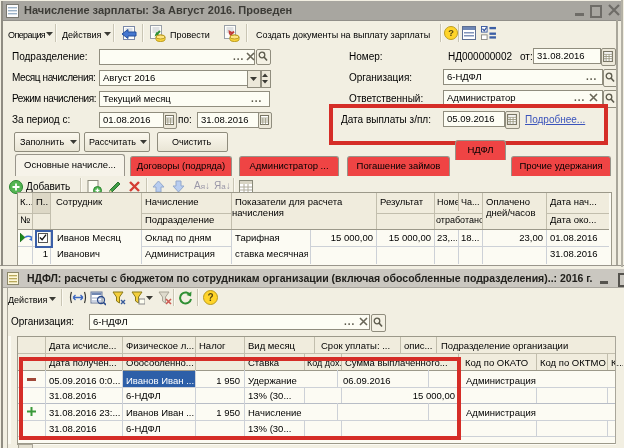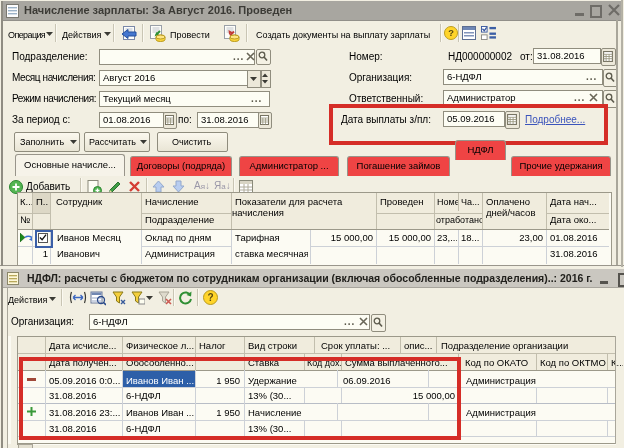--- a/index.html
+++ b/index.html
@@ -279,21 +279,21 @@
 
 <div class="ab" style="left:33px;top:193px;width:17px;height:20px;background:#ddd8c6"></div>
 
 <div class="cell" style="left:20px;top:197px;width:12px">К...</div>
 <div class="cell" style="left:36px;top:197px;width:14px">П..</div>
 <div class="cell" style="left:56px;top:197px;width:80px">Сотрудник</div>
 <div class="cell" style="left:145px;top:197px;width:85px">Начисление</div>
 <div class="cell" style="left:145px;top:215px;width:85px">Подразделение</div>
 <div class="cell" style="left:235px;top:197px;width:140px">Показатели для расчета</div>
 <div class="cell" style="left:232px;top:208px;width:113px">начисления</div>
-<div class="cell" style="left:380px;top:197px;width:55px">Проведен</div>
+<div class="cell" style="left:380px;top:197px;width:55px">Результат</div>
 <div class="cell" style="left:437px;top:197px;width:21px;font-size:9px">Номер</div>
 <div class="cell" style="left:436px;top:215px;width:46px;font-size:9px">отработано</div>
 <div class="cell" style="left:461px;top:197px;width:20px;font-size:9px">Ча...</div>
 <div class="cell" style="left:486px;top:197px;width:58px">Оплачено</div>
 <div class="cell" style="left:486px;top:208px;width:58px">дней/часов</div>
 <div class="cell" style="left:550px;top:197px;width:58px">Дата нач...</div>
 <div class="cell" style="left:550px;top:215px;width:58px">Дата око...</div>
 <div class="cell" style="left:20px;top:215px;width:20px">№</div>
 
 <div class="vl" style="left:32px;top:230px;height:34px;background:#cdd1d7"></div>
@@ -423,21 +423,21 @@
 <div class="vl" style="left:304px;top:354px;height:16px;background:#c2bead"></div>
 <div class="vl" style="left:341px;top:354px;height:16px;background:#c2bead"></div>
 <div class="vl" style="left:458px;top:354px;height:16px;background:#c2bead"></div>
 <div class="vl" style="left:536px;top:354px;height:16px;background:#c2bead"></div>
 <div class="vl" style="left:607px;top:354px;height:16px;background:#c2bead"></div>
 <div class="hl" style="left:18px;top:353px;width:597px;background:#c2bead"></div>
 
 <div class="cell" style="left:49px;top:341px;width:72px">Дата исчисле...</div>
 <div class="cell" style="left:126px;top:341px;width:68px">Физическое л...</div>
 <div class="cell" style="left:199px;top:341px;width:44px">Налог</div>
-<div class="cell" style="left:248px;top:341px;width:65px">Вид строки</div>
+<div class="cell" style="left:248px;top:341px;width:65px">Вид месяц</div>
 <div class="cell" style="left:321px;top:341px;width:78px">Срок уплаты: ...</div>
 <div class="cell" style="left:404px;top:341px;width:31px">опис...</div>
 <div class="cell" style="left:441px;top:341px;width:170px">Подразделение организации</div>
 <div class="cell" style="left:49px;top:358px;width:72px">Дата получен...</div>
 <div class="cell" style="left:126px;top:358px;width:68px">Обособленно...</div>
 <div class="cell" style="left:248px;top:358px;width:55px">Ставка</div>
 <div class="cell" style="left:307px;top:358px;width:34px;font-size:9px">Код дох...</div>
 <div class="cell" style="left:345px;top:358px;width:112px">Сумма выплаченного...</div>
 <div class="cell" style="left:465px;top:358px;width:70px">Код по ОКАТО</div>
 <div class="cell" style="left:540px;top:358px;width:66px">Код по ОКТМО</div>

